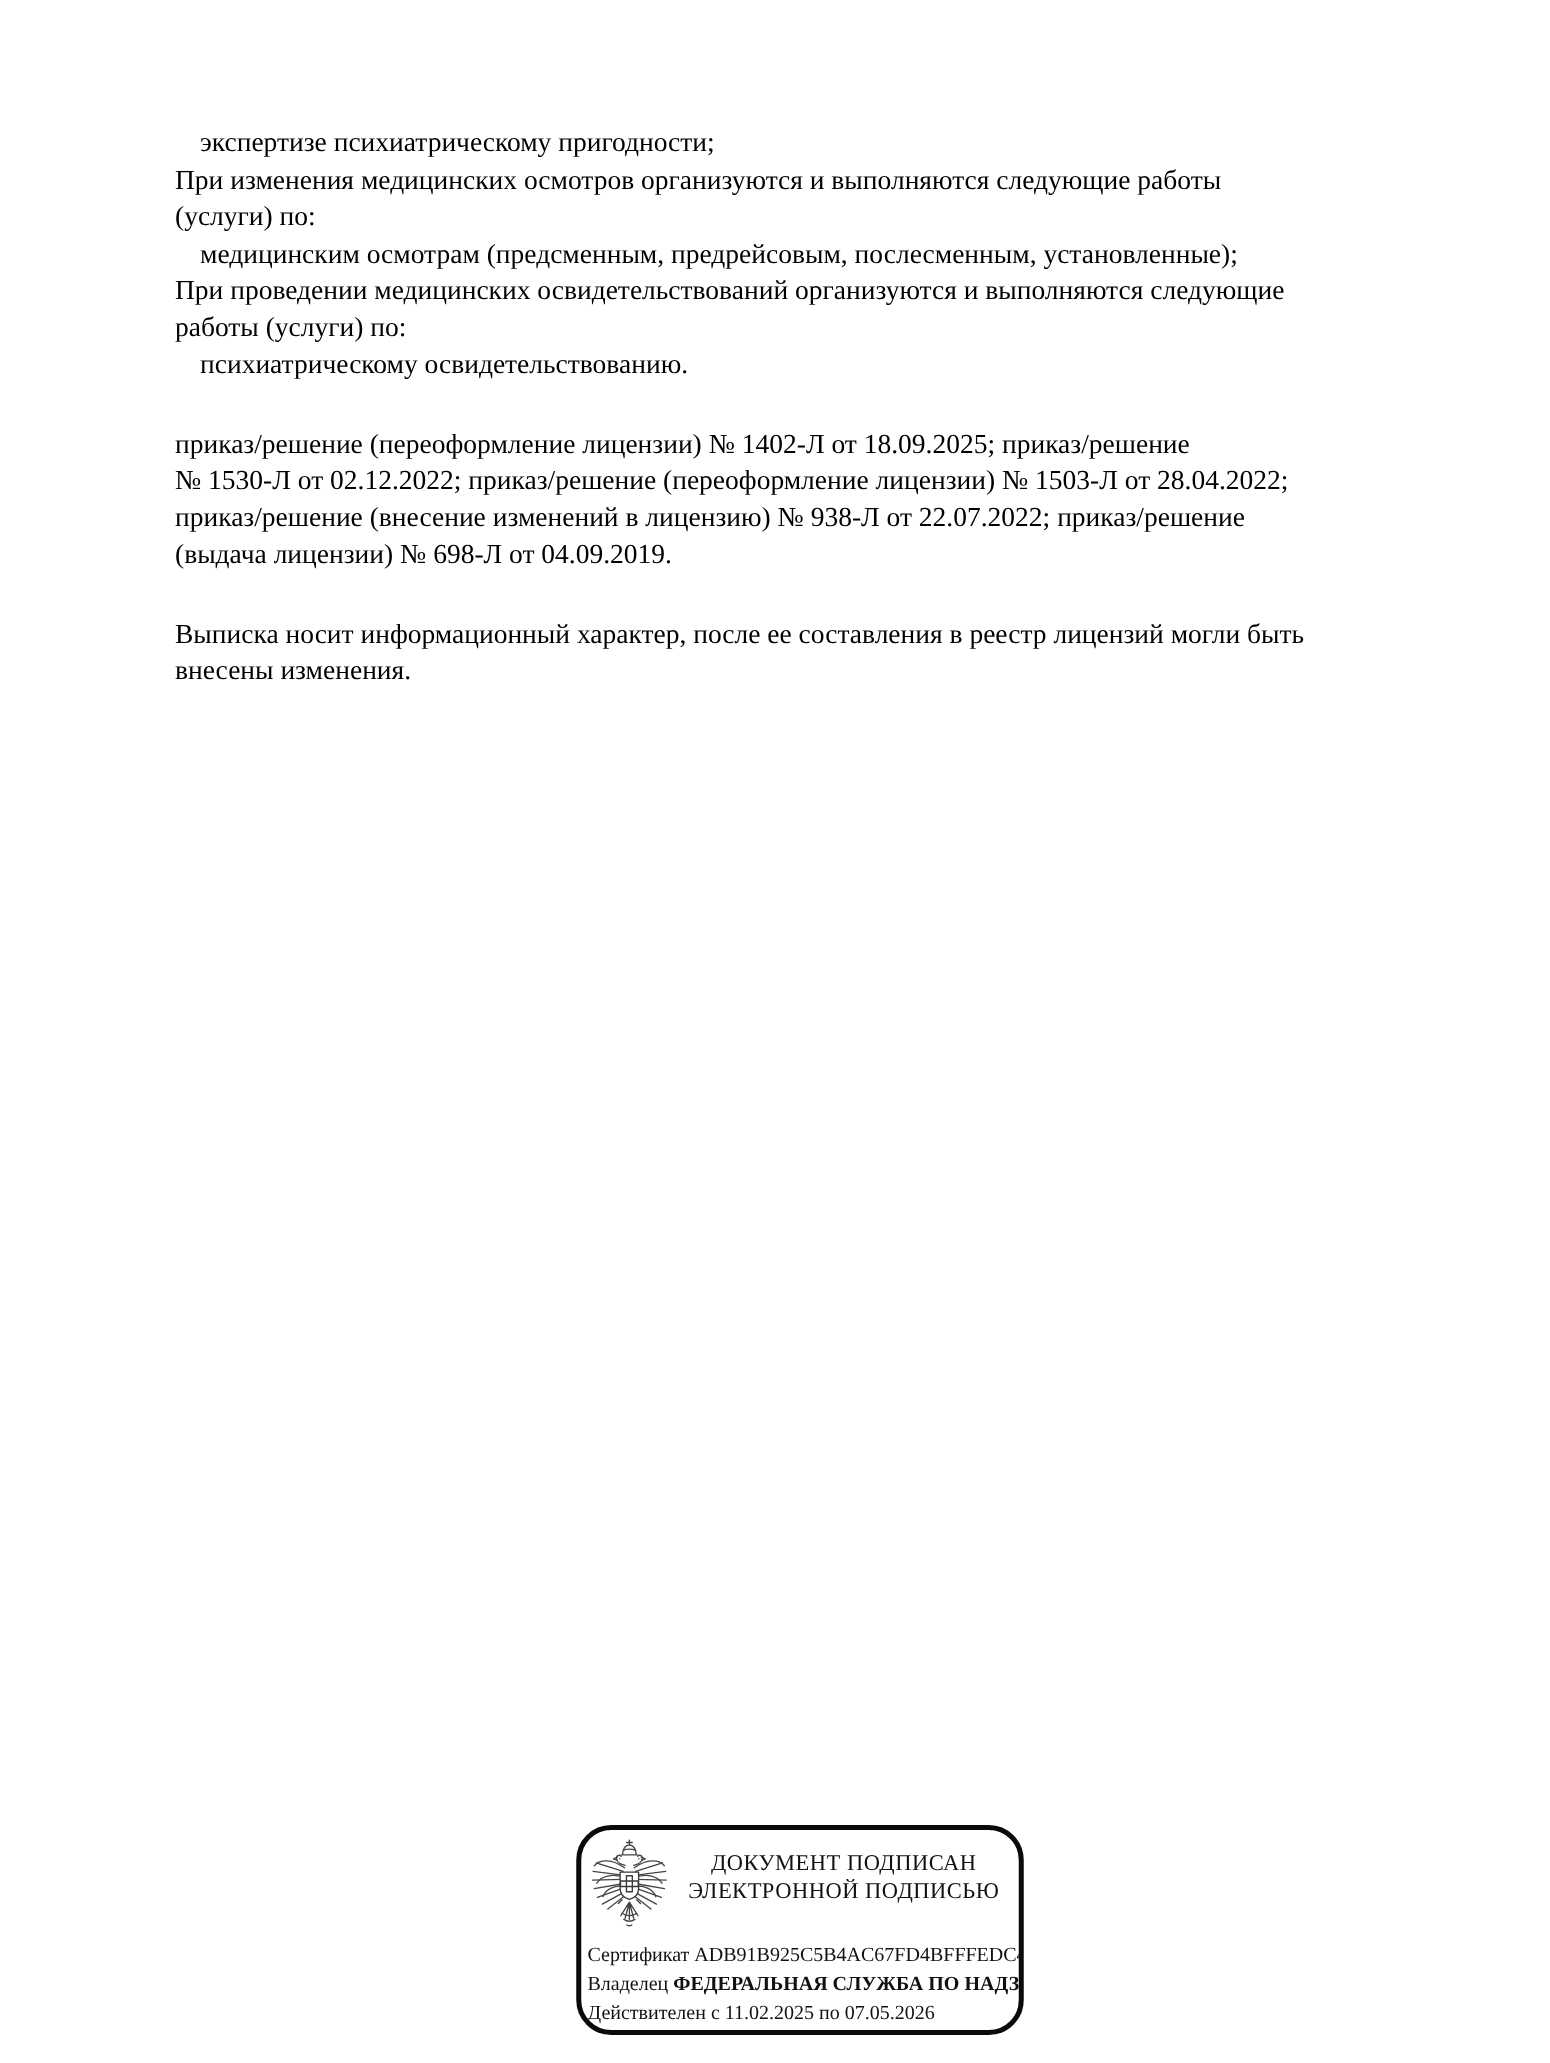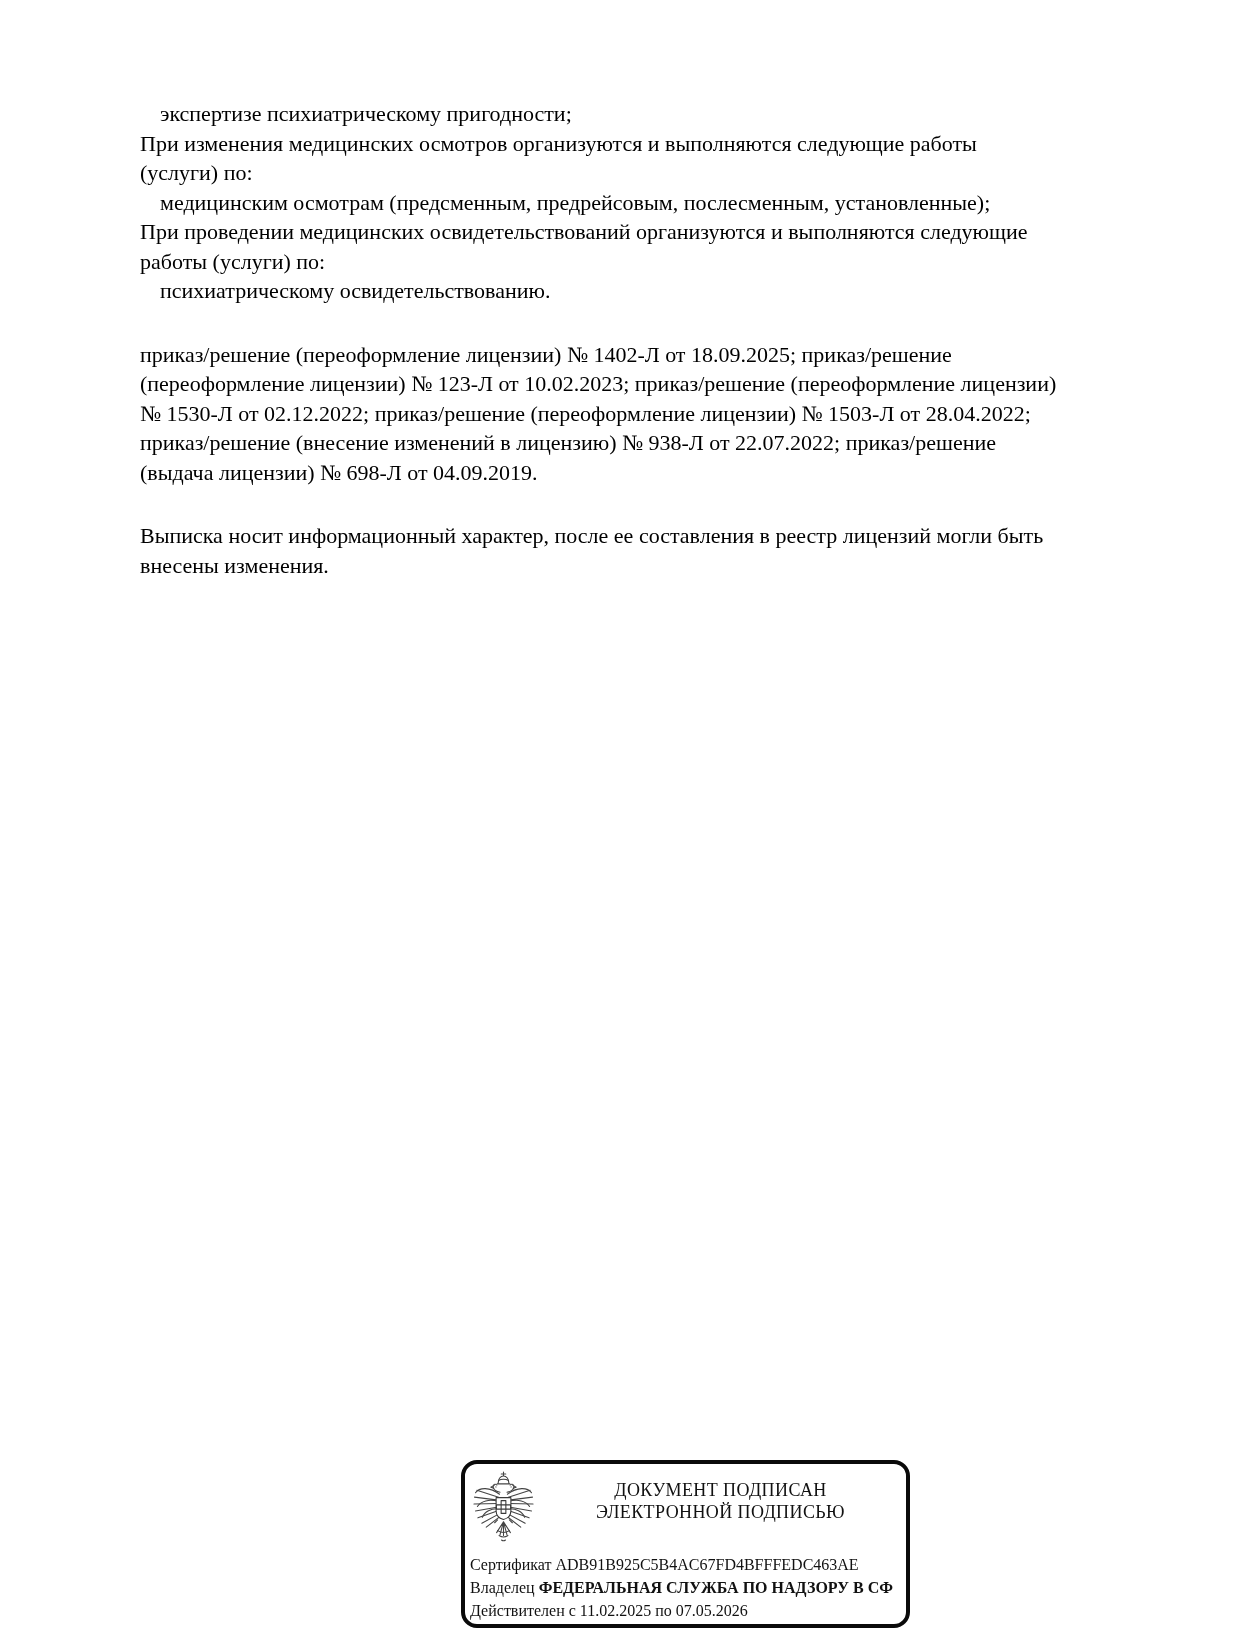--- a/index.html
+++ b/index.html
@@ -13,22 +13,22 @@
   .doc{
     position:absolute;left:140px;top:0;width:1000px;
     font-size:22px;line-height:29.5px;
   }
   .para{margin:34px 0 0 0;}
   .para.first{margin-top:99px;}
   .ln{white-space:nowrap;}
   .ln.ind{padding-left:20px;}
   
   .stamp{
-    position:absolute;left:461px;top:1460px;width:449px;height:168px;
-    box-sizing:border-box;border:4px solid #0a0a0a;border-radius:16px;
+    position:absolute;left:461px;top:1460px;width:358px;height:168px;
+    box-sizing:border-box;border:4px solid #0a0a0a;border-radius:28px;
     background:#ffffff;overflow:hidden;
   }
   .stamp-top{display:flex;align-items:flex-start;height:88px;}
   .emblem{flex:0 0 auto;width:63px;height:74px;margin:6px 0 0 7px;}
   .stamp-title{
     flex:1;text-align:center;padding-top:15px;
     font-size:18px;line-height:22px;letter-spacing:0.4px;color:#111;
   }
   .stamp-lines{padding:1px 16px 0 5px;font-size:16px;line-height:23px;color:#111;}
   .stamp-row{white-space:nowrap;}
@@ -45,21 +45,20 @@
     <div class="ln">(услуги) по:</div>
     <div class="ln ind">медицинским осмотрам (предсменным, предрейсовым, послесменным, установленные);</div>
     <div class="ln">При проведении медицинских освидетельствований организуются и выполняются следующие</div>
     <div class="ln">работы (услуги) по:</div>
     <div class="ln ind">психиатрическому освидетельствованию.</div>
   </div>
 
 
   <div class="para">
     <div class="ln">приказ/решение (переоформление лицензии) № 1402-Л от 18.09.2025; приказ/решение</div>
-    <div class="ln">(переоформление лицензии) № 123-Л от 10.02.2023; приказ/решение (переоформление лицензии)</div>
     <div class="ln">№ 1530-Л от 02.12.2022; приказ/решение (переоформление лицензии) № 1503-Л от 28.04.2022;</div>
     <div class="ln">приказ/решение (внесение изменений в лицензию) № 938-Л от 22.07.2022; приказ/решение</div>
     <div class="ln">(выдача лицензии) № 698-Л от 04.09.2019.</div>
   </div>
 
   <div class="para">
     <div class="ln">Выписка носит информационный характер, после ее составления в реестр лицензий могли быть</div>
     <div class="ln">внесены изменения.</div>
   </div>
 

